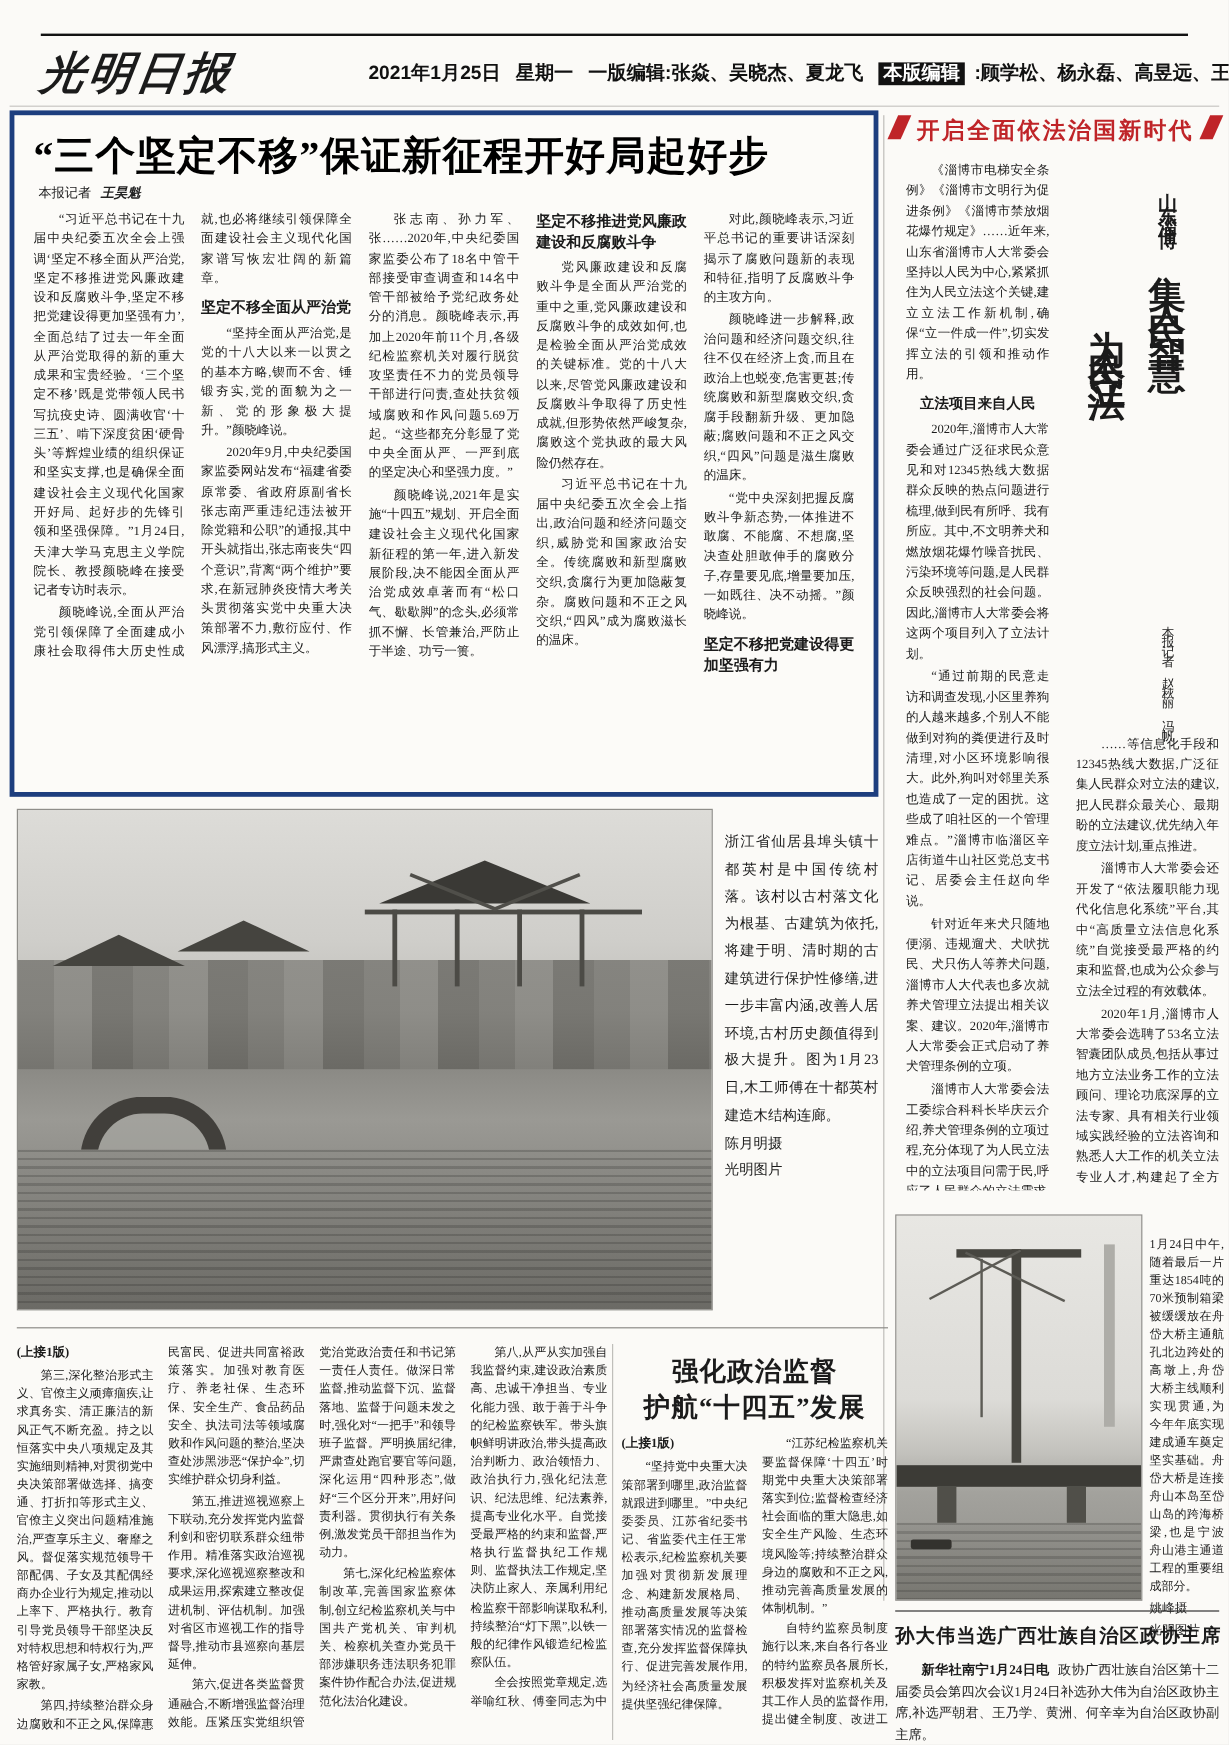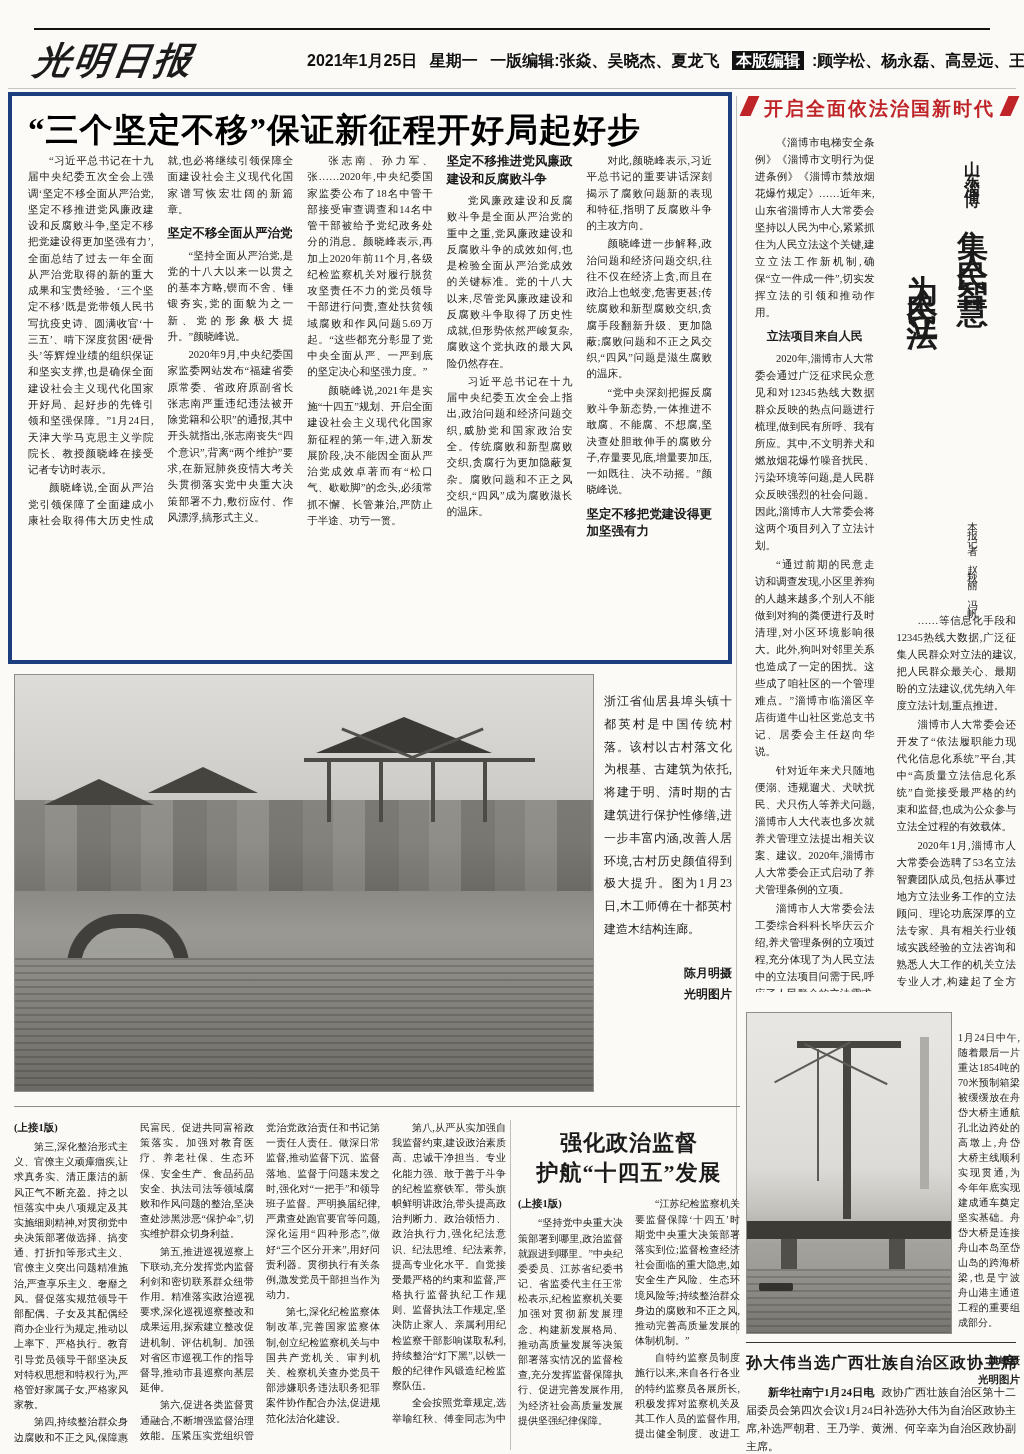--- a/index.html
+++ b/index.html
@@ -66,21 +66,21 @@
   .vp-truss { position:absolute; width:78px; height:3px; background:#504f4a; }
   .vp-truss.t1 { left:56%; top:16%; transform:rotate(22deg); }
   .vp-truss.t2 { left:68%; top:16%; transform:rotate(-22deg); }
   .vp-arch { position:absolute; left:9%; bottom:30%; width:122px; height:52px; border:14px solid #413f3b; border-bottom:none;
     border-radius:70px 70px 0 0; background:rgba(170,169,164,.55); }
   .vp-water { position:absolute; left:0; right:0; bottom:0; height:32%;
     background:linear-gradient(180deg,#8f8e89,#6b6a65); }
   .vp-water::after { content:""; position:absolute; inset:0;
     background:repeating-linear-gradient(180deg, rgba(35,35,33,.22) 0 2px, transparent 2px 7px); }
   .cap-village { position:absolute; left:604px; top:690px; width:128px; font-size:12px; line-height:1.9; text-align:justify; }
-  .cap-credits { margin-top:22px; text-align:right; font-weight:bold; font-size:12px; line-height:1.8; }
+  .cap-credits { margin-top:2px; font-weight:normal; font-size:12px; line-height:1.8; }
 
   
   .rule-bottom { position:absolute; left:14px; top:1106px; width:726px; border-top:1px solid #8d8c88; }
   .vrule-jump { position:absolute; left:510px; top:1120px; width:1px; height:330px; background:#bfbeba; }
 
   
   .jump-article { position:absolute; left:14px; top:1120px; width:492px; height:334px; }
   .jump-body { column-count:4; column-gap:12px; height:334px; overflow:hidden;
     font-size:10px; line-height:1.52; text-align:justify; }
 
@@ -131,20 +131,23 @@
       <span class="chip">本版编辑</span><span>:顾学松、杨永磊、高昱远、王旭东</span>
     </div>
     <div class="section-name">综合新闻</div>
     <div class="mh-divider"></div>
 
   </div>
   <div class="grayline"></div>
 
   <div class="lead-box">
     <div class="lead-hl">“三个坚定不移”保证新征程开好局起好步</div>
+    <div class="lead-byline">
+      <span>本报记者</span><span class="byname">王昊魁</span>
+    </div>
     <div class="lead-body">
         <p class="para">“习近平总书记在十九届中央纪委五次全会上强调‘坚定不移全面从严治党,坚定不移推进党风廉政建设和反腐败斗争,坚定不移把党建设得更加坚强有力’,全面总结了过去一年全面从严治党取得的新的重大成果和宝贵经验。‘三个坚定不移’既是党带领人民书写抗疫史诗、圆满收官‘十三五’、啃下深度贫困‘硬骨头’等辉煌业绩的组织保证和坚实支撑,也是确保全面建设社会主义现代化国家开好局、起好步的先锋引领和坚强保障。”1月24日,天津大学马克思主义学院院长、教授颜晓峰在接受记者专访时表示。</p>
         <p class="para">颜晓峰说,全面从严治党引领保障了全面建成小康社会取得伟大历史性成就,也必将继续引领保障全面建设社会主义现代化国家谱写恢宏壮阔的新篇章。</p>
         <div class="sub-hed">坚定不移全面从严治党</div>
         <p class="para">“坚持全面从严治党,是党的十八大以来一以贯之的基本方略,锲而不舍、锤锻夯实,党的面貌为之一新、党的形象极大提升。”颜晓峰说。</p>
         <p class="para">2020年9月,中央纪委国家监委网站发布“福建省委原常委、省政府原副省长张志南严重违纪违法被开除党籍和公职”的通报,其中开头就指出,张志南丧失“四个意识”,背离“两个维护”要求,在新冠肺炎疫情大考关头贯彻落实党中央重大决策部署不力,敷衍应付、作风漂浮,搞形式主义。</p>
         <p class="para">张志南、孙力军、张……2020年,中央纪委国家监委公布了18名中管干部接受审查调查和14名中管干部被给予党纪政务处分的消息。颜晓峰表示,再加上2020年前11个月,各级纪检监察机关对履行脱贫攻坚责任不力的党员领导干部进行问责,查处扶贫领域腐败和作风问题5.69万起。“这些都充分彰显了党中央全面从严、一严到底的坚定决心和坚强力度。”</p>
         <p class="para">颜晓峰说,2021年是实施“十四五”规划、开启全面建设社会主义现代化国家新征程的第一年,进入新发展阶段,决不能因全面从严治党成效卓著而有“松口气、歇歇脚”的念头,必须常抓不懈、长管兼治,严防止于半途、功亏一篑。</p>
         <div class="sub-hed">坚定不移推进党风廉政建设和反腐败斗争</div>
         <p class="para">党风廉政建设和反腐败斗争是全面从严治党的重中之重,党风廉政建设和反腐败斗争的成效如何,也是检验全面从严治党成效的关键标准。党的十八大以来,尽管党风廉政建设和反腐败斗争取得了历史性成就,但形势依然严峻复杂,腐败这个党执政的最大风险仍然存在。</p>

